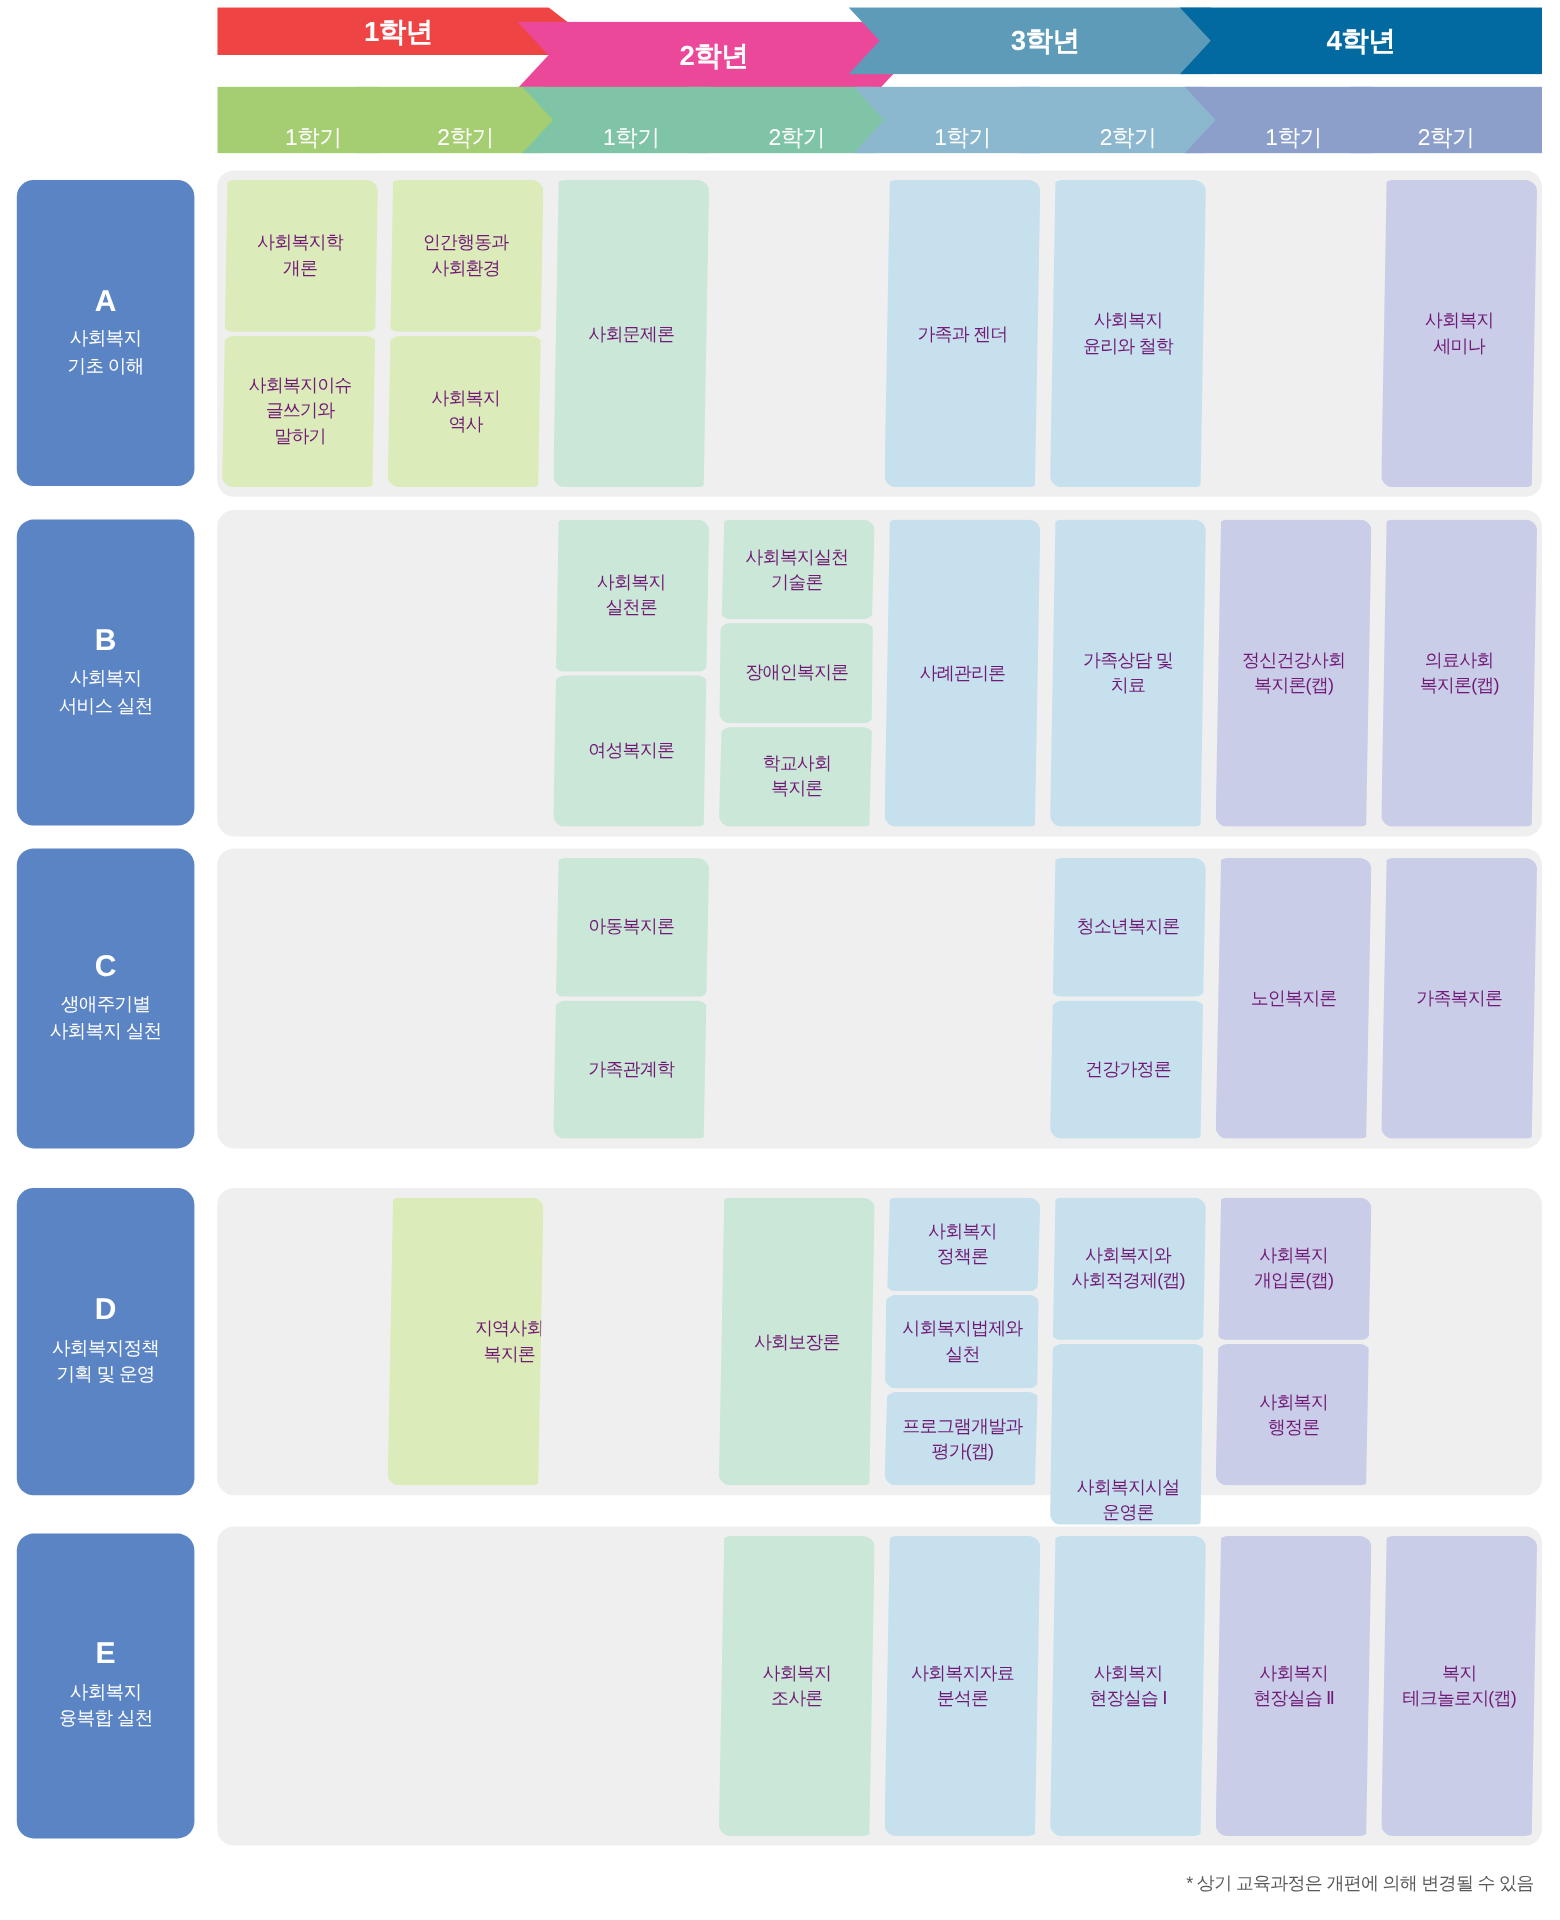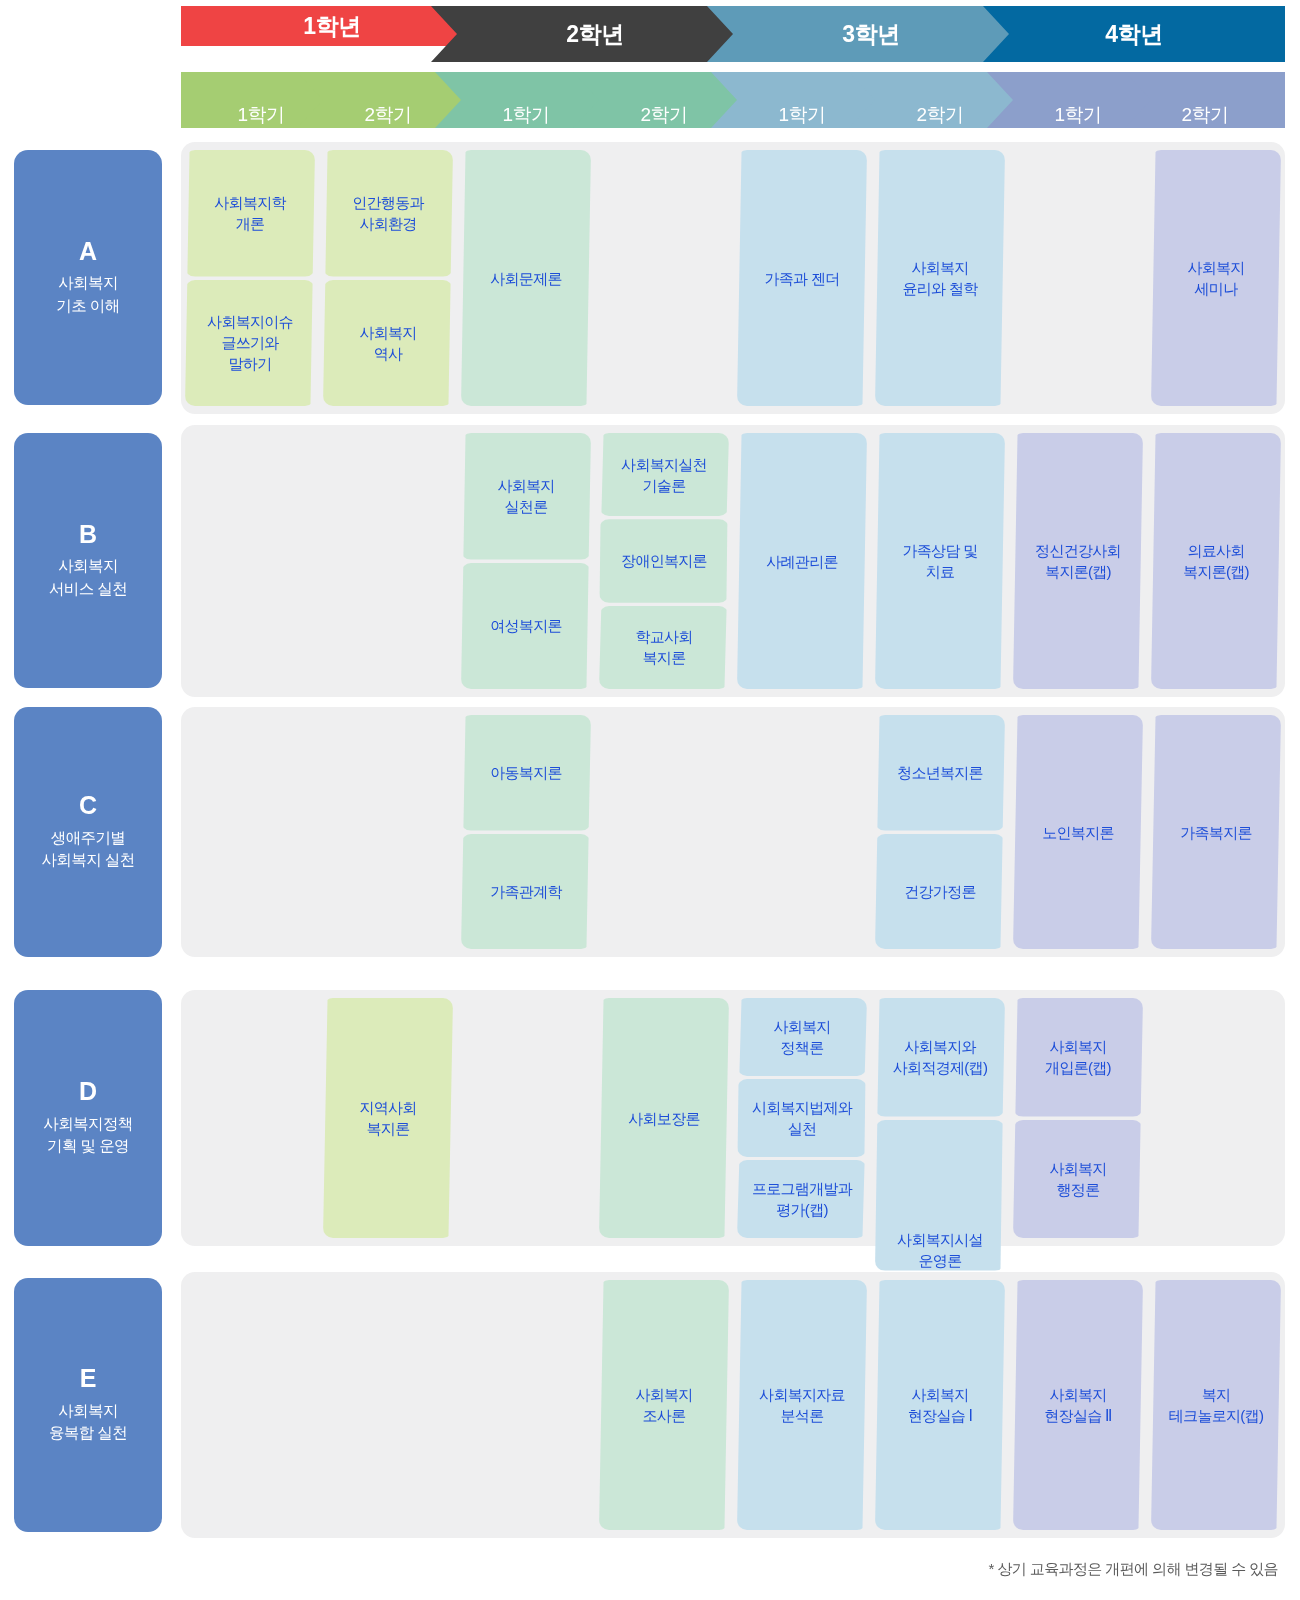--- a/index.html
+++ b/index.html
@@ -54,21 +54,21 @@
   .track {
     position: absolute; left: 181px; width: 1104px;
     background: #efeff0; border-radius: 14px;
   }
 
   
   .tile {
     position: absolute;
     display: flex; align-items: center; justify-content: center;
     text-align: center;
-    color: #1d4ed8;
+    color: #701a75;
     font-size: 15px; line-height: 1.4; letter-spacing: -0.7px;
     white-space: pre-line;
     border-radius: 10px;
   }
   .tile.slant {
     -webkit-clip-path: polygon(3.5% 0, 100% 0, 96.5% 100%, 0 100%);
     clip-path: polygon(3.5% 0, 100% 0, 96.5% 100%, 0 100%);
   }
   .tile.slant-top {
     -webkit-clip-path: polygon(3.5% 0, 100% 0, 98.2% 100%, 1.8% 100%);
@@ -91,21 +91,21 @@
 </head>
 <body>
 
 <div class="page">
 
   <div class="header">
     <div class="year-row" id="year-row">
         <div class="chev year-lbl first" style="left: 181px; width: 302px; height: 40px; background: #ef4444; align-items: center;">
           <span>1학년</span>
         </div>
-        <div class="chev year-lbl" style="left: 431px; width: 328px; height: 56px; background: #404040;">
+        <div class="chev year-lbl" style="left: 431px; width: 328px; height: 56px; background: #ec4899; margin-top: 12px;">
           <span>2학년</span>
         </div>
         <div class="chev year-lbl" style="left: 707px; width: 328px; height: 56px; background: rgb(94, 155, 184);">
           <span>3학년</span>
         </div>
         <div class="chev year-lbl last" style="left: 983px; width: 302px; height: 56px; background: #0369a1;">
           <span>4학년</span>
         </div>
       </div>
     <div class="sem-row" id="sem-row">
@@ -200,21 +200,21 @@
           <div class="tile slant" style="left: 970px; width: 130px; top: 8px; height: 234px; background: rgb(201, 205, 232); text-align: right;"><span>가족복지론</span></div>
         </div>
       </div>
       <div class="row" style="top: 990px; height: 256px;">
         <div class="cat-card" style="top: 0px; height: 256px; background: rgb(91, 132, 196);">
           <div class="cat-letter">D</div>
           <div class="cat-name">사회복지정책
 기획 및 운영</div>
         </div>
         <div class="track" style="top: 0px; height: 256px; background: rgb(239, 239, 240);">
-          <div class="tile slant" style="left: 142px; width: 130px; top: 8px; height: 240px; background: rgb(220, 235, 186);"><span>지역사회
+          <div class="tile slant" style="left: 142px; width: 130px; top: 8px; height: 240px; background: rgb(220, 235, 186); justify-content: flex-end;"><span>지역사회
 복지론</span></div>
           <div class="tile slant" style="left: 418px; width: 130px; top: 8px; height: 240px; background: rgb(203, 231, 215);"><span>사회보장론</span></div>
           <div class="tile slant-top" style="left: 556px; width: 130px; top: 8px; height: 78px; background: rgb(198, 224, 237);"><span>사회복지
 정책론</span></div>
           <div class="tile slant-mid" style="left: 556px; width: 130px; top: 89px; height: 78px; background: rgb(198, 224, 237);"><span>시회복지법제와
 실천</span></div>
           <div class="tile slant-bot" style="left: 556px; width: 130px; top: 170px; height: 78px; background: rgb(198, 224, 237);"><span>프로그램개발과
 평가(캡)</span></div>
           <div class="tile slant-top" style="left: 694px; width: 130px; top: 8px; height: 118.5px; background: rgb(198, 224, 237);"><span>사회복지와
 사회적경제(캡)</span></div>

